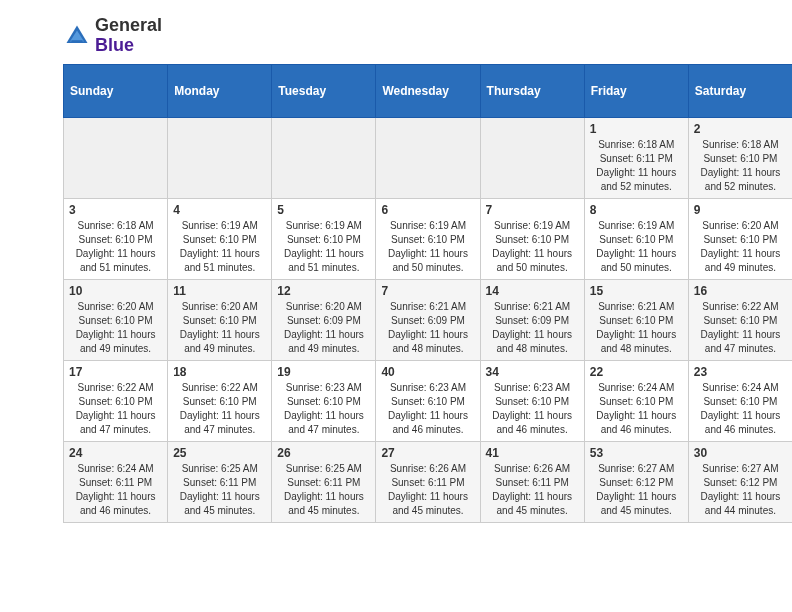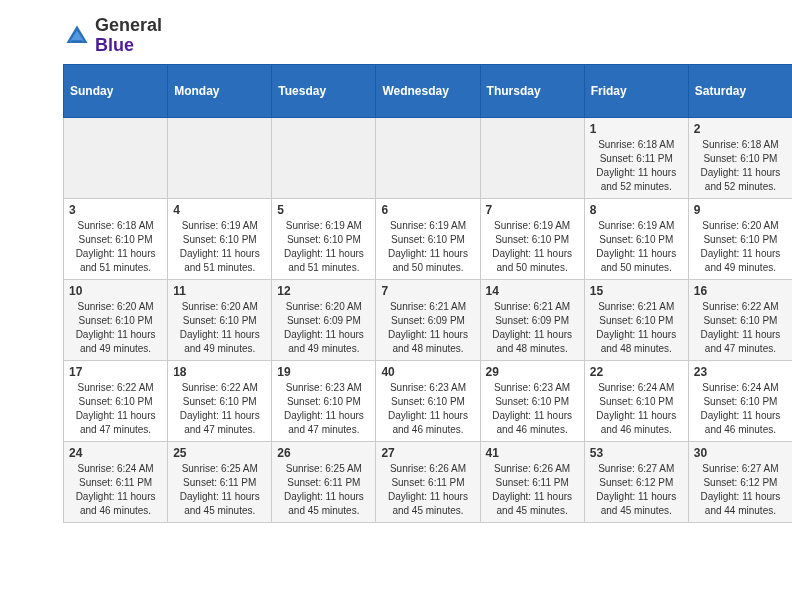--- a/index.html
+++ b/index.html
@@ -219,21 +219,21 @@
           </td>
           <td>
             <span class="day-num">19</span>
             <div class="cell-info">Sunrise: 6:23 AM<br>Sunset: 6:10 PM<br>Daylight: 11 hours and 47 minutes.</div>
           </td>
           <td>
             <span class="day-num">40</span>
             <div class="cell-info">Sunrise: 6:23 AM<br>Sunset: 6:10 PM<br>Daylight: 11 hours and 46 minutes.</div>
           </td>
           <td>
-            <span class="day-num">29</span>
+            <span class="day-num">34</span>
             <div class="cell-info">Sunrise: 6:23 AM<br>Sunset: 6:10 PM<br>Daylight: 11 hours and 46 minutes.</div>
           </td>
           <td>
             <span class="day-num">22</span>
             <div class="cell-info">Sunrise: 6:24 AM<br>Sunset: 6:10 PM<br>Daylight: 11 hours and 46 minutes.</div>
           </td>
           <td>
             <span class="day-num">23</span>
             <div class="cell-info">Sunrise: 6:24 AM<br>Sunset: 6:10 PM<br>Daylight: 11 hours and 46 minutes.</div>
           </td>

